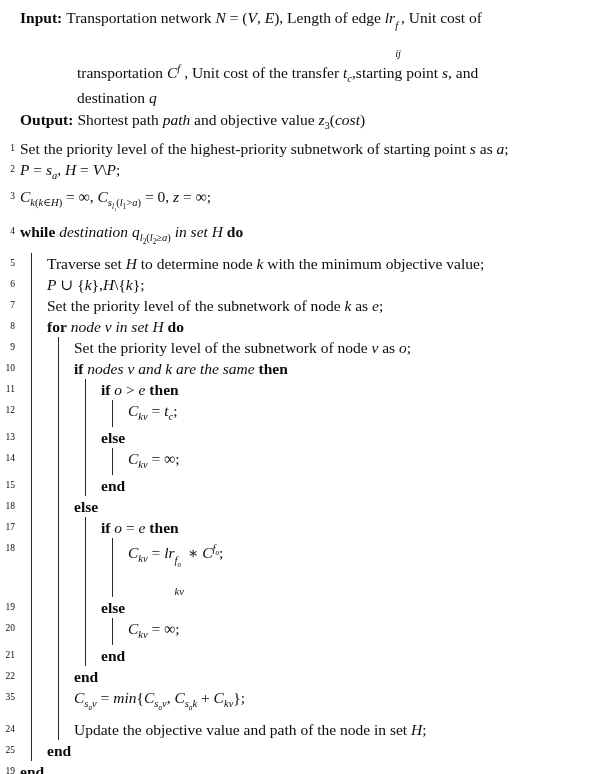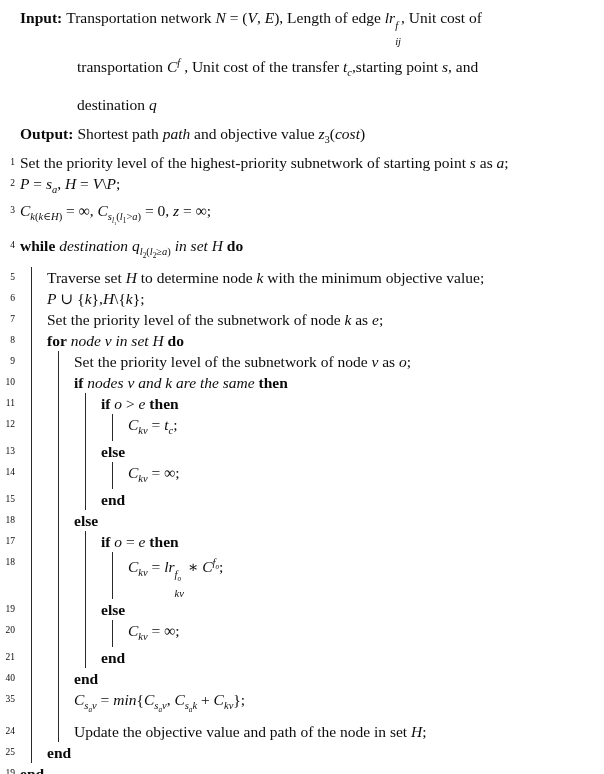--- a/index.html
+++ b/index.html
@@ -5,38 +5,38 @@
   html,body{margin:0;padding:0;}
   body{
     width:604px;height:774px;overflow:hidden;
     background:#ffffff;color:#0b0b0b;
     font-family:"Liberation Serif","DejaVu Serif",serif;
     font-size:15.5px;
   }
   .algo{padding-top:5px;}
   .hrow{white-space:nowrap;}
   .h-first{margin-left:20px;line-height:25px;}
-  .h-cont{margin-left:77px;line-height:32px;}
+  .h-cont{margin-left:77px;line-height:19px;}
   .kw{font-weight:bold;margin-right:4px;}
   .row{display:flex;align-items:stretch;min-height:21px;}
   .num{
     flex:none;width:15px;margin-right:5px;text-align:right;
     font-size:9.5px;line-height:21px;color:#0b0b0b;
   }
   .guide{flex:none;width:15px;margin-left:11px;border-left:1px solid #2a2a2a;}
   .content{line-height:21px;white-space:nowrap;}
   b{font-weight:bold;font-family:Liberation Serif, serif;}
   i{font-style:italic;}
   sub{font-size:68%;}
   sup{font-size:68%;}
   .ss{
     display:inline-flex;flex-direction:column;align-items:flex-start;
     vertical-align:-0.55em;line-height:0.95;font-size:68%;
   }
-  .ss .b{margin-top:6px;}
+  .ss .b{margin-top:18px;}
 </style>
 </head>
 <body>
 
 <div class="algo">
   <div>
     <div class="hrow h-first"><b class="kw">Input:</b><span>Transportation network <i>N</i> = (<i>V</i>, <i>E</i>), Length of edge <i>lr</i><span class="ss">
             <span class="t"><i>f</i></span>
             <span class="b"><i>ij</i></span>
           </span>, Unit cost of</span></div>
@@ -170,21 +170,21 @@
         <span class="content"><i>C<sub>kv</sub></i> = ∞;</span>
       </div>
       <div class="row">
         <span class="num">21</span>
         <span class="guide"></span>
         <span class="guide"></span>
         <span class="guide"></span>
         <span class="content"><b>end</b></span>
       </div>
       <div class="row">
-        <span class="num">40</span>
+        <span class="num">22</span>
         <span class="guide"></span>
         <span class="guide"></span>
         <span class="content"><b>end</b></span>
       </div>
       <div class="row">
         <span class="num">35</span>
         <span class="guide"></span>
         <span class="guide"></span>
         <span class="content"><i>C</i><sub><i>s<sub>a</sub>v</i></sub> = <i>min</i>{<i>C</i><sub><i>s<sub>a</sub>v</i></sub>, <i>C</i><sub><i>s<sub>a</sub>k</i></sub> + <i>C<sub>kv</sub></i>};</span>
       </div>

